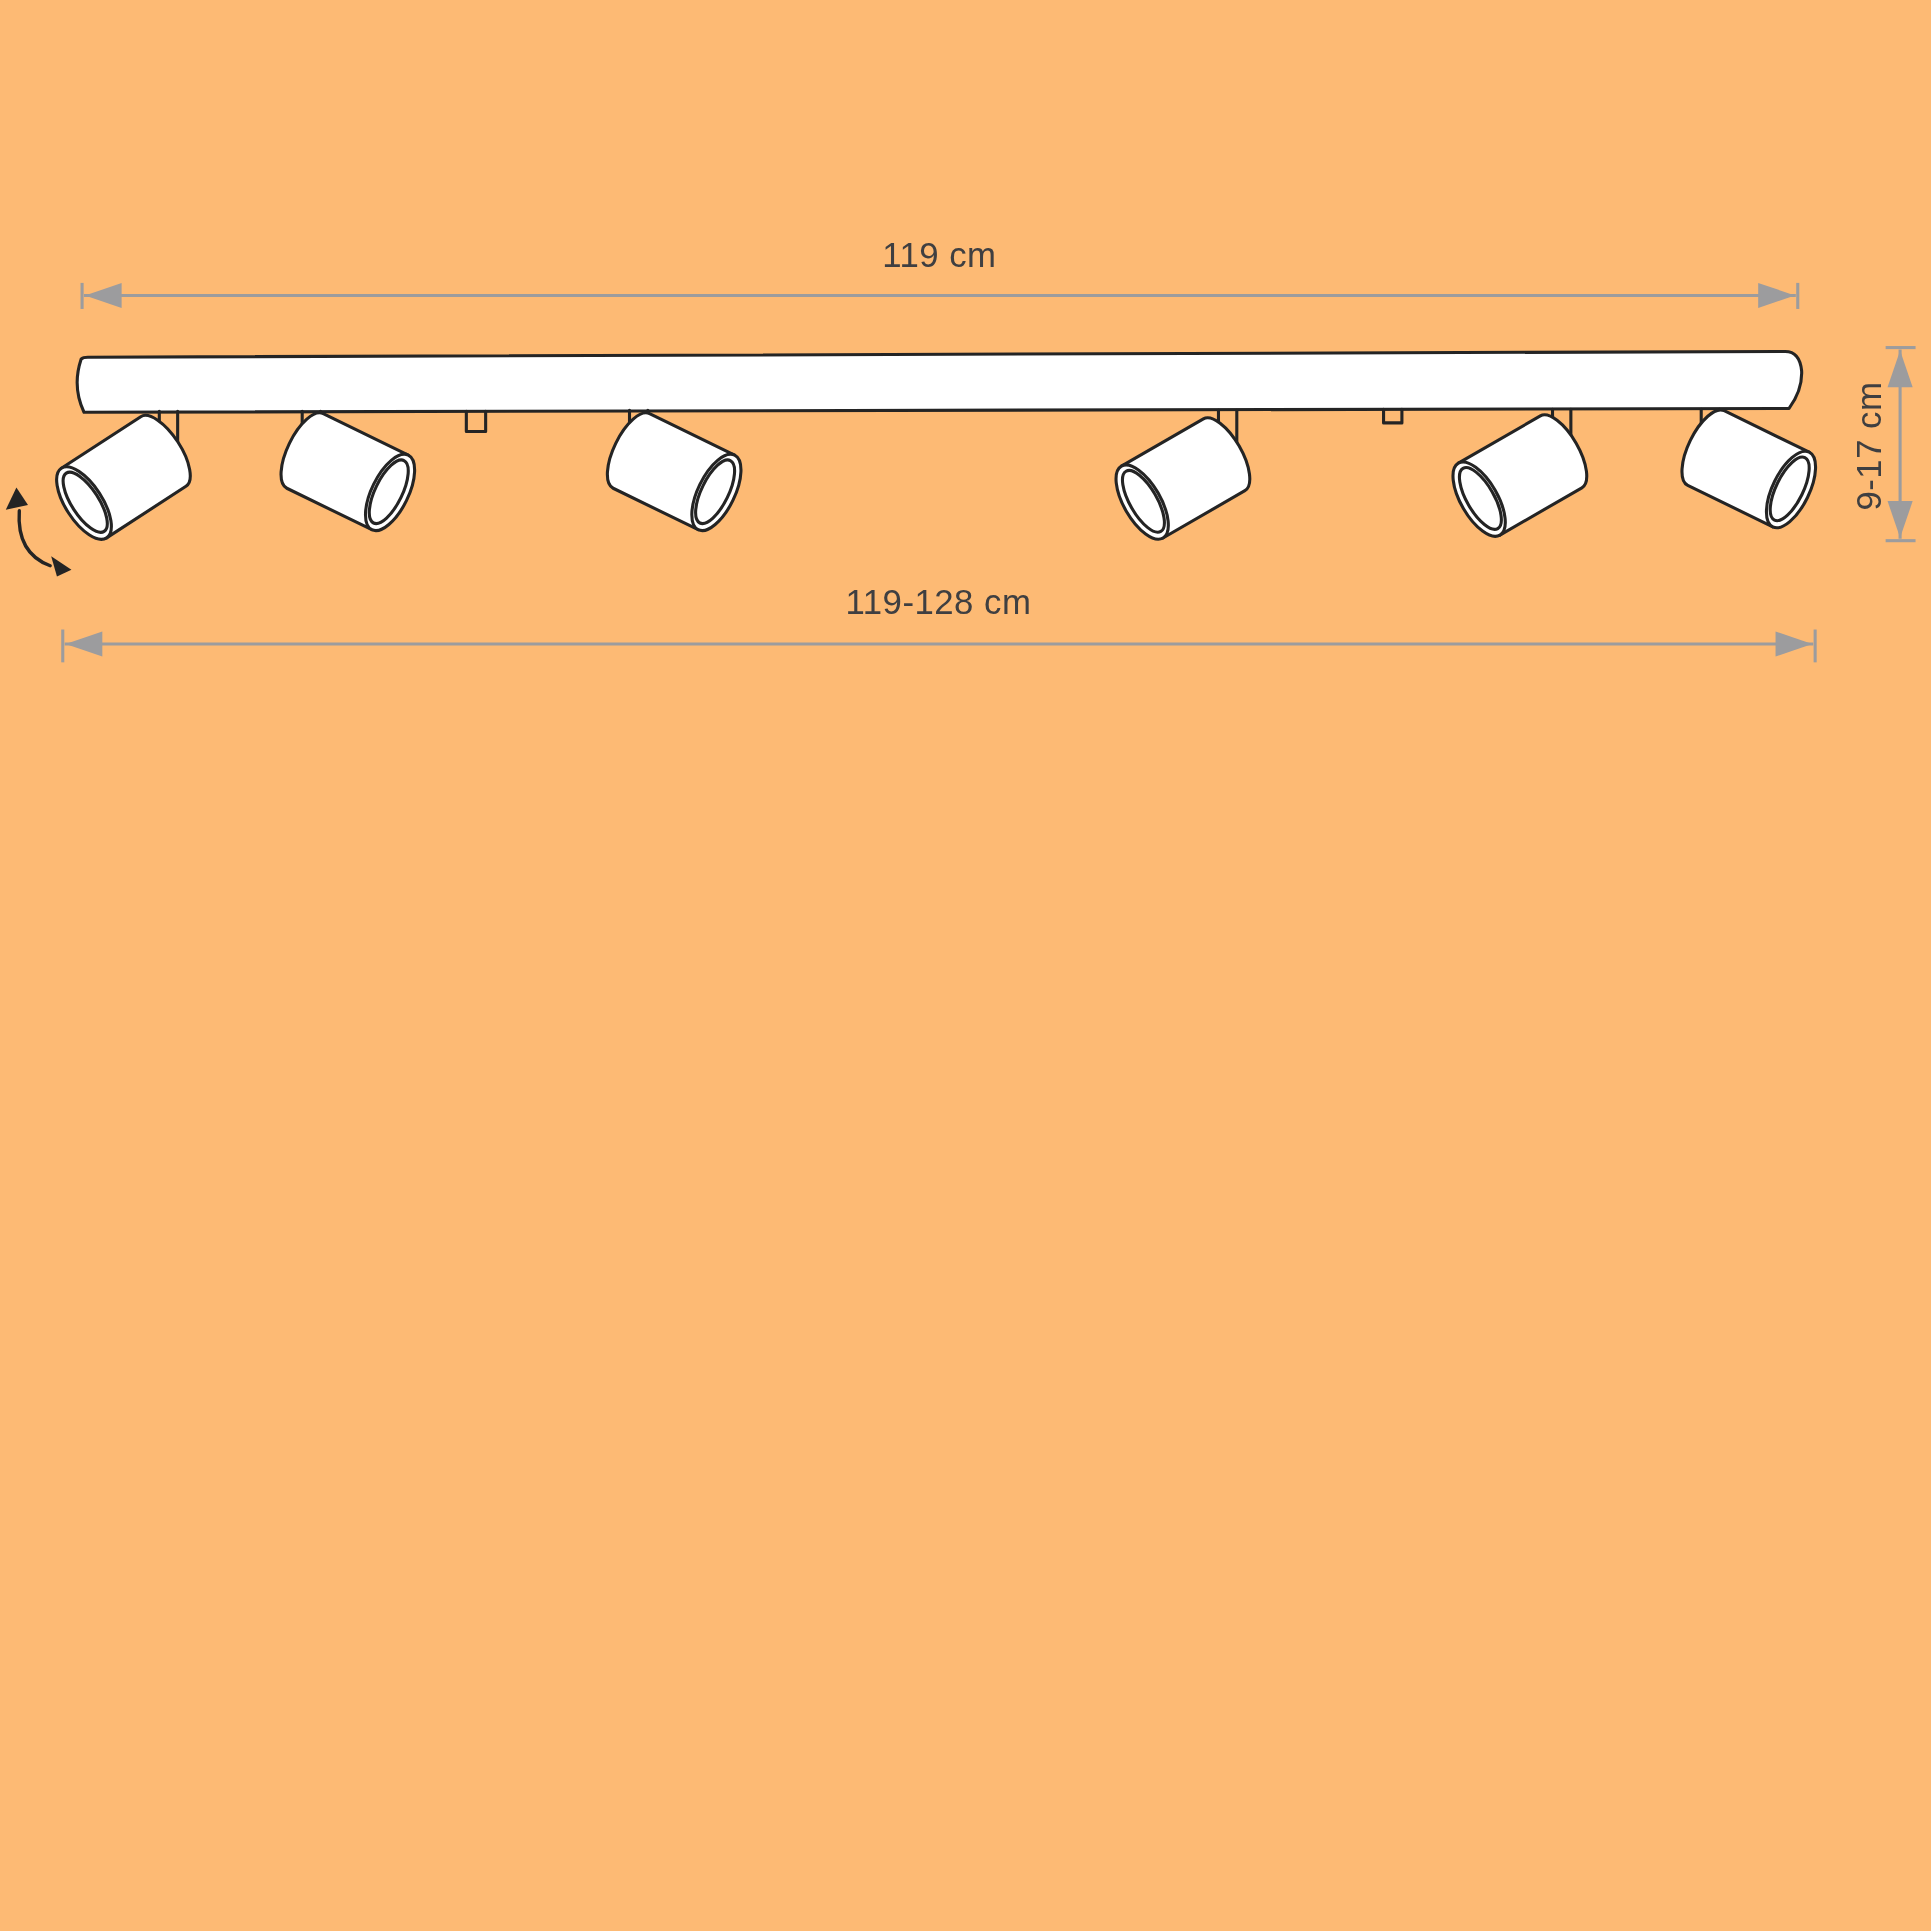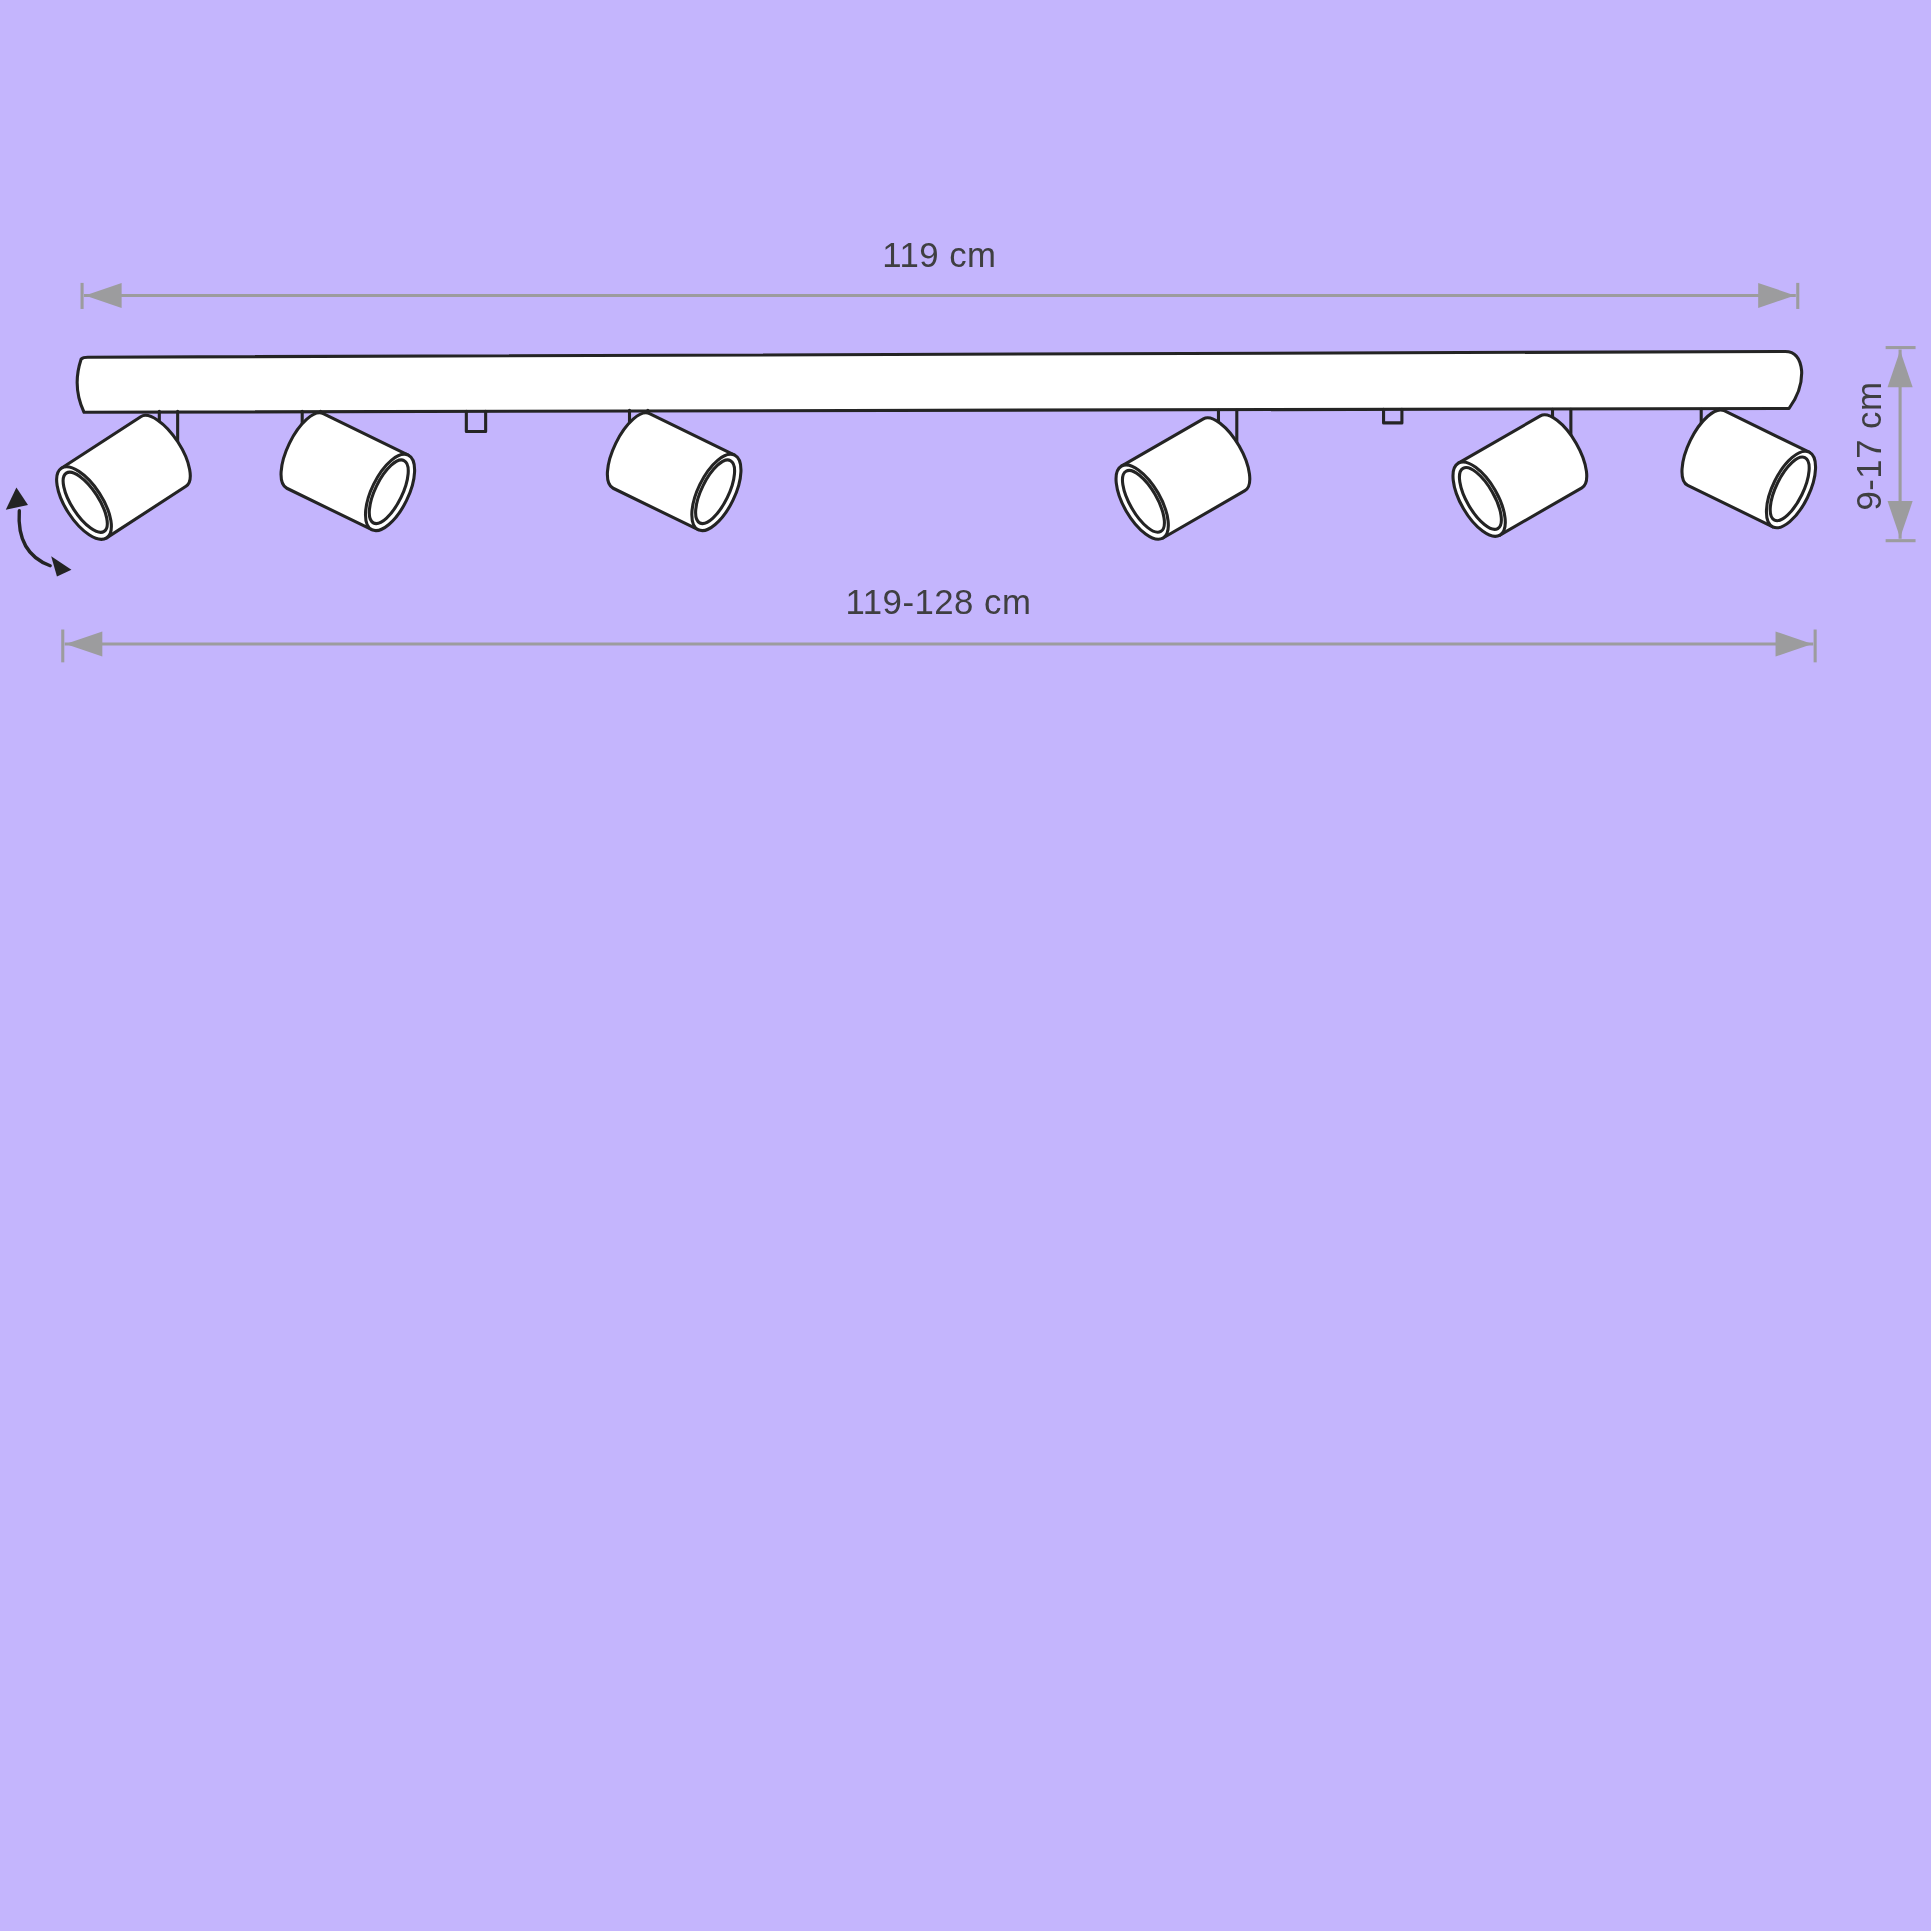--- a/index.html
+++ b/index.html
@@ -7,21 +7,21 @@
     padding: 0;
     width: 1931px;
     height: 1931px;
     background: #ffffff;
     font-family: "Liberation Sans", sans-serif;
   }
   #stage {
     position: relative;
     width: 1931px;
     height: 1931px;
-    background: #c4b5fd;
+    background: #fdba74;
     overflow: hidden;
   }
   svg { display: block; }
   
   .ln {
     stroke: #242424;
     stroke-width: 3.2;
     fill: #ffffff;
     stroke-linecap: round;
     stroke-linejoin: round;

